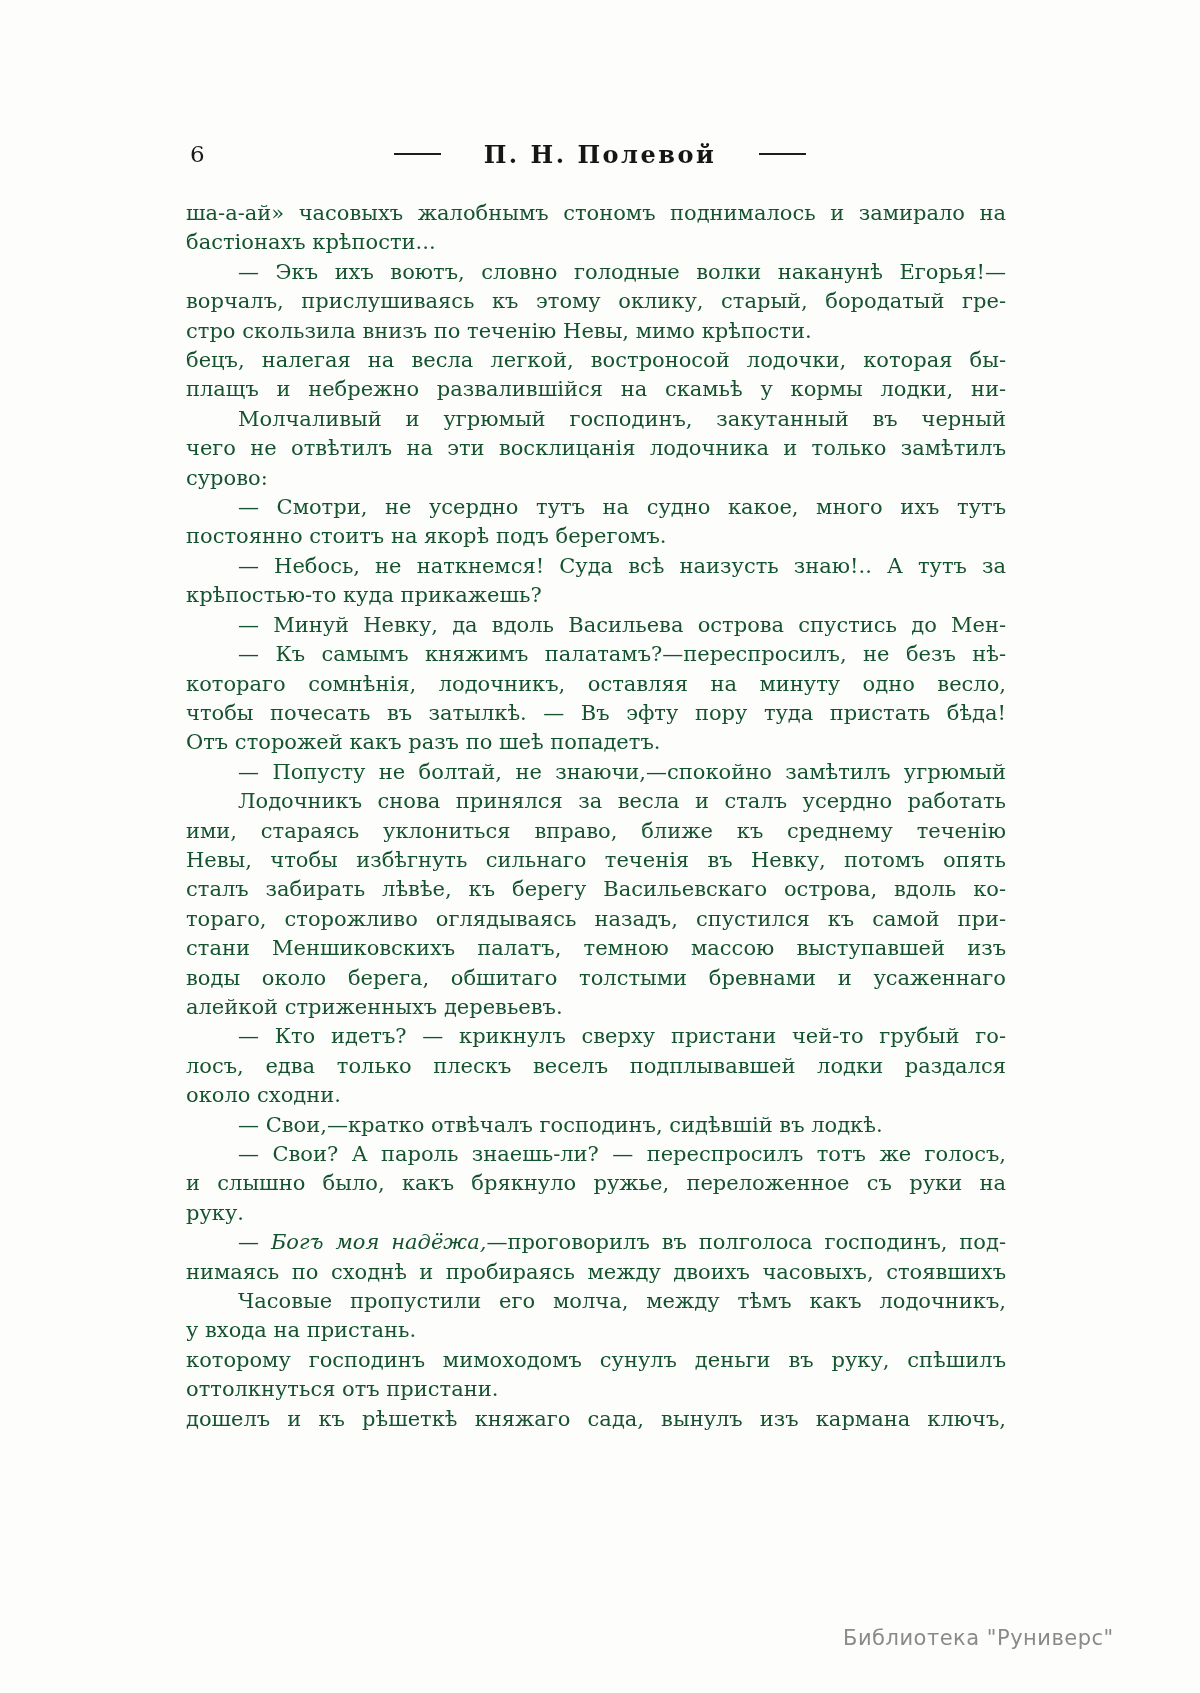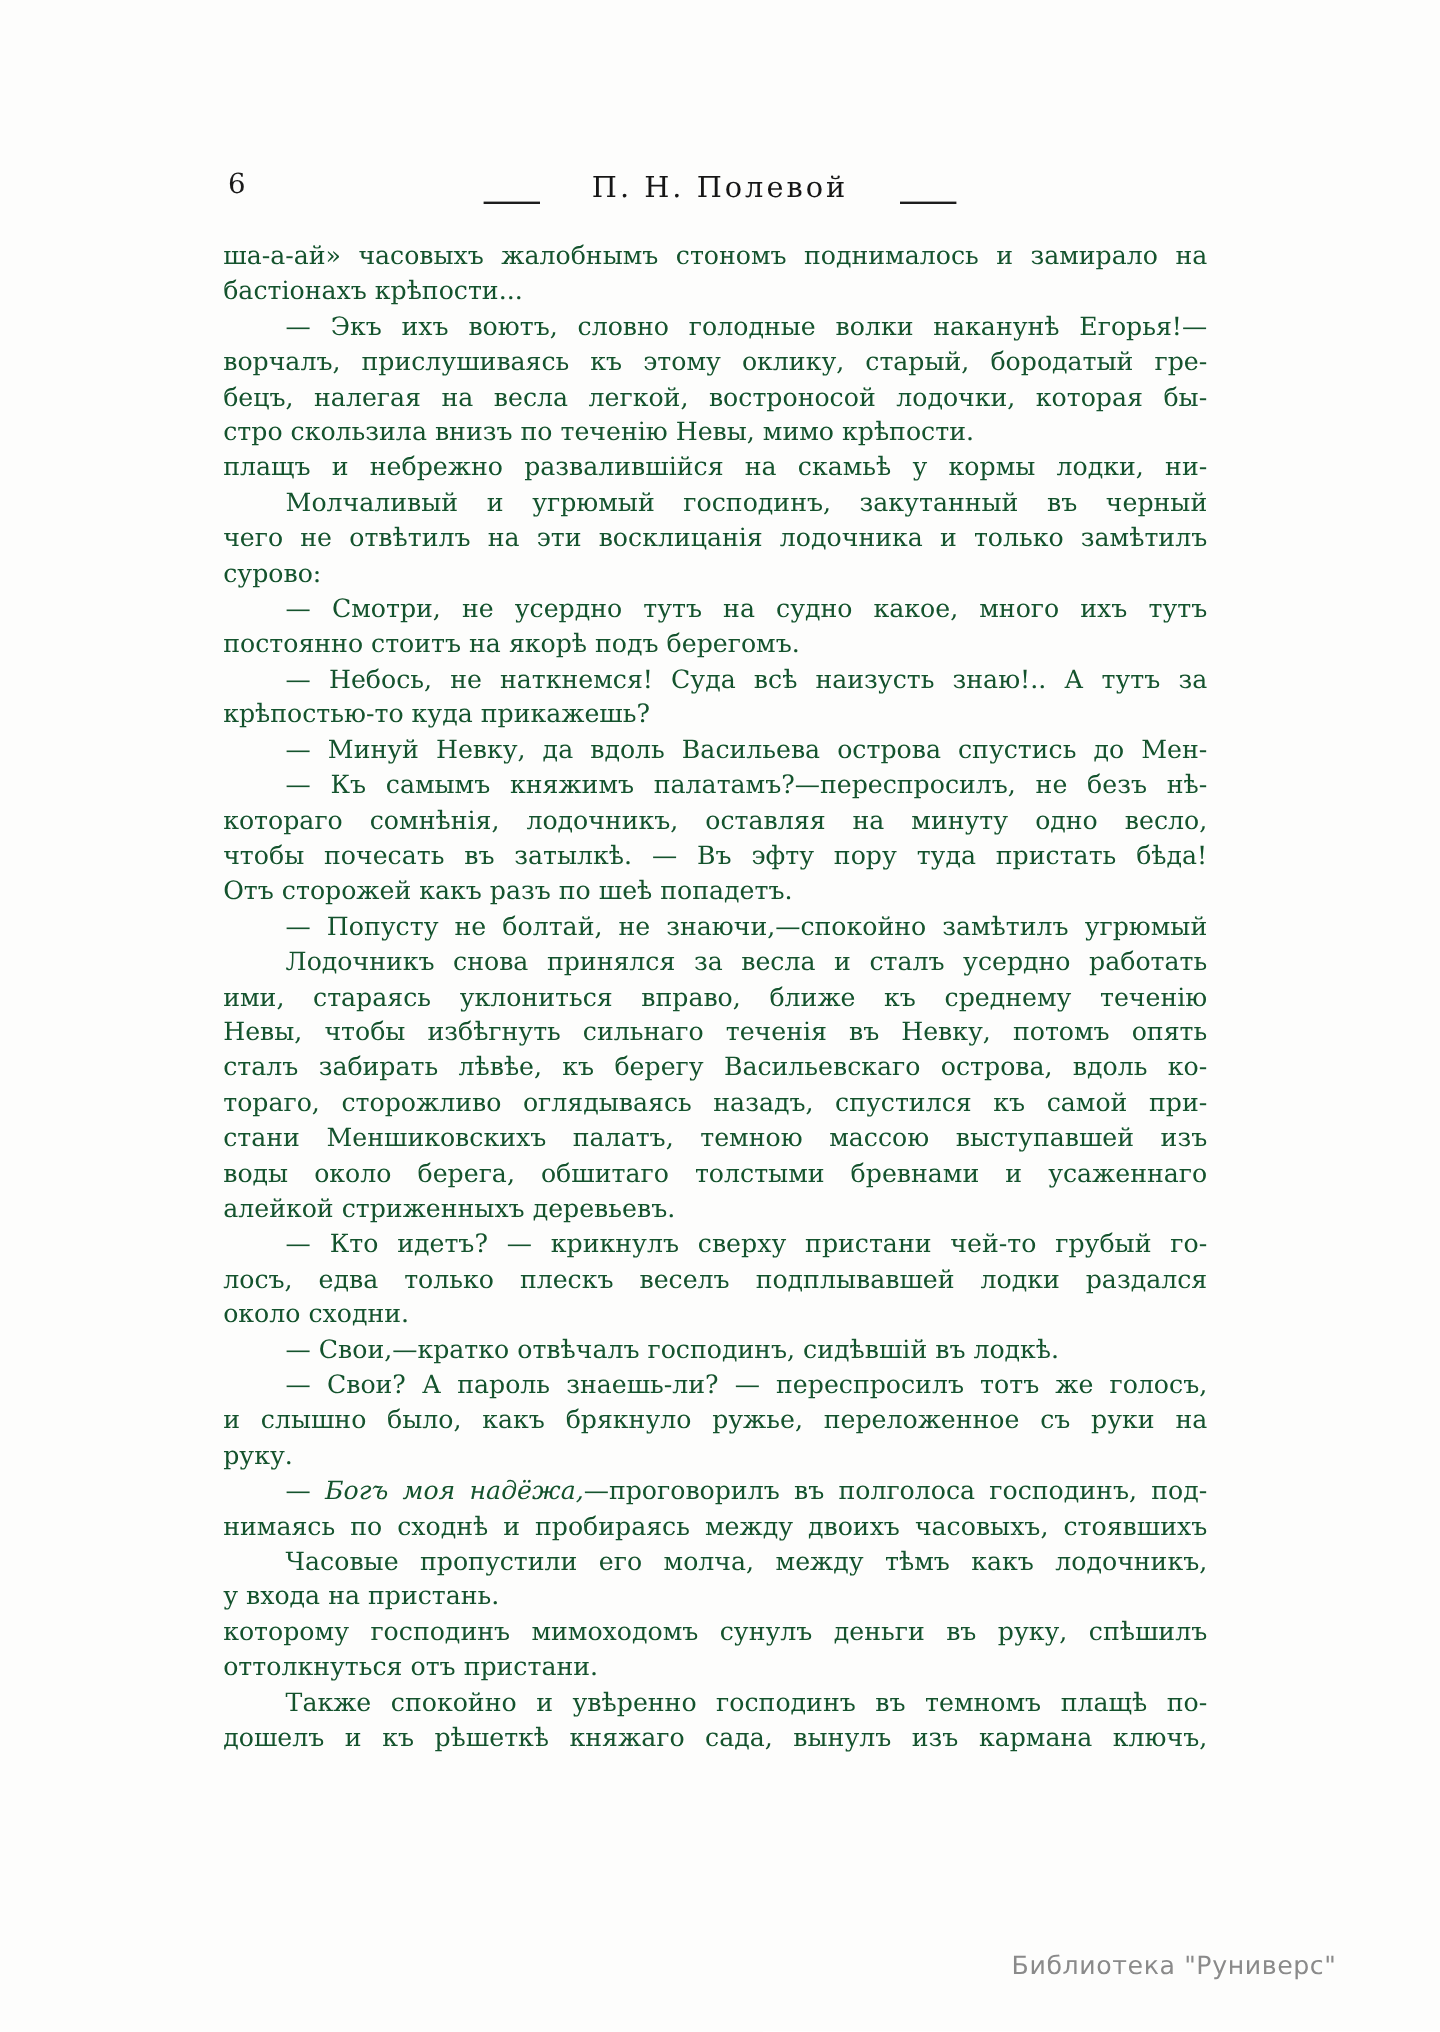--- a/index.html
+++ b/index.html
@@ -25,22 +25,23 @@
     color: #1a1a1a;
   }
   .running-header {
     position: absolute;
     left: 0;
     right: 0;
     top: 138px;
     height: 32px;
     display: flex;
     justify-content: center;
-    align-items: flex-end;
+    align-items: center;
     gap: 43px;
+    font-weight: bold;
   }
   .header-rule {
     display: inline-block;
     width: 47px;
     height: 2px;
     background: #1d1d1d;
   }
   .header-title {
     font-size: 24px;
     letter-spacing: 2.5px;
@@ -92,22 +93,22 @@
     <span class="header-rule"></span>
     <span class="header-title">П. Н. Полевой</span>
     <span class="header-rule"></span>
   </div>
 
   <div class="text-block" id="text-block">
       <div class="line">ша-а-ай» часовыхъ жалобнымъ стономъ поднималось и замирало на</div>
       <div class="line para-end">бастіонахъ крѣпости...</div>
       <div class="line indent">— Экъ ихъ воютъ, словно голодные волки наканунѣ Егорья!—</div>
       <div class="line">ворчалъ, прислушиваясь къ этому оклику, старый, бородатый гре-</div>
+      <div class="line para-end">стро скользила внизъ по теченію Невы, мимо крѣпости.</div>
       <div class="line">бецъ, налегая на весла легкой, востроносой лодочки, которая бы-</div>
-      <div class="line para-end">стро скользила внизъ по теченію Невы, мимо крѣпости.</div>
       <div class="line">плащъ и небрежно развалившійся на скамьѣ у кормы лодки, ни-</div>
       <div class="line indent">Молчаливый и угрюмый господинъ, закутанный въ черный</div>
       <div class="line">чего не отвѣтилъ на эти восклицанія лодочника и только замѣтилъ</div>
       <div class="line para-end">сурово:</div>
       <div class="line indent">— Смотри, не усердно тутъ на судно какое, много ихъ тутъ</div>
       <div class="line para-end">постоянно стоитъ на якорѣ подъ берегомъ.</div>
       <div class="line indent">— Небось, не наткнемся! Суда всѣ наизусть знаю!.. А тутъ за</div>
       <div class="line para-end">крѣпостью-то куда прикажешь?</div>
       <div class="line indent">— Минуй Невку, да вдоль Васильева острова спустись до Мен-</div>
       <div class="line indent">— Къ самымъ княжимъ палатамъ?—переспросилъ, не безъ нѣ-</div>
@@ -129,19 +130,18 @@
       <div class="line indent para-end">— Свои,—кратко отвѣчалъ господинъ, сидѣвшій въ лодкѣ.</div>
       <div class="line indent">— Свои? А пароль знаешь-ли? — переспросилъ тотъ же голосъ,</div>
       <div class="line">и слышно было, какъ брякнуло ружье, переложенное съ руки на</div>
       <div class="line para-end">руку.</div>
       <div class="line indent"><span>— </span><span class="italic">Богъ моя надёжа,</span><span>—проговорилъ въ полголоса господинъ, под-</span></div>
       <div class="line">нимаясь по сходнѣ и пробираясь между двоихъ часовыхъ, стоявшихъ</div>
       <div class="line indent">Часовые пропустили его молча, между тѣмъ какъ лодочникъ,</div>
       <div class="line para-end">у входа на пристань.</div>
       <div class="line">которому господинъ мимоходомъ сунулъ деньги въ руку, спѣшилъ</div>
       <div class="line para-end">оттолкнуться отъ пристани.</div>
-      <div class="line indent">Также спокойно и увѣренно господинъ въ темномъ плащѣ по-</div>
       <div class="line">дошелъ и къ рѣшеткѣ княжаго сада, вынулъ изъ кармана ключъ,</div>
     </div>
 
   <div class="watermark">Библиотека "Руниверс"</div>
 
 </div>
 
 </body></html>

